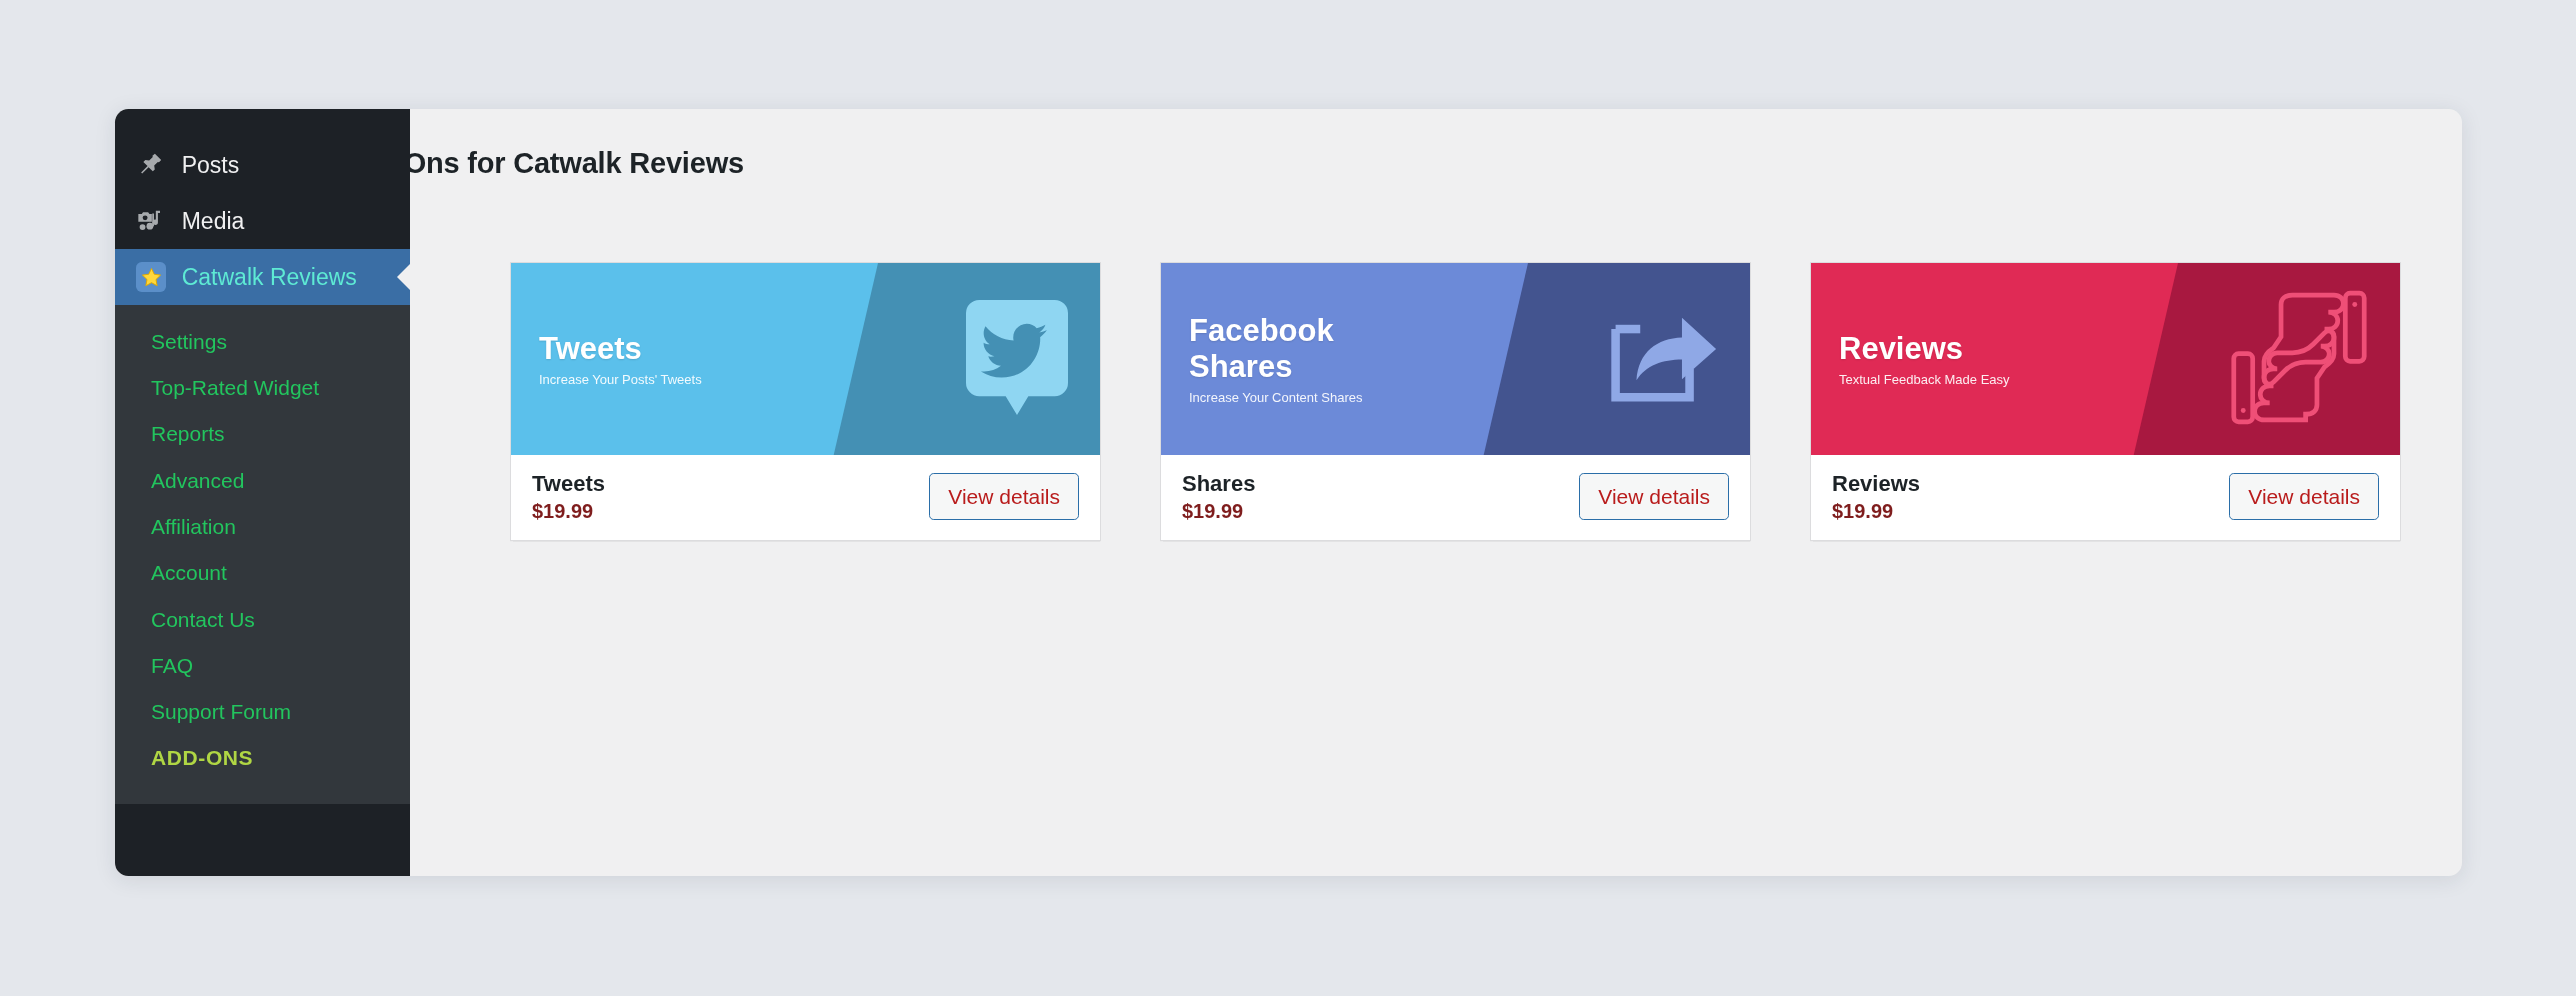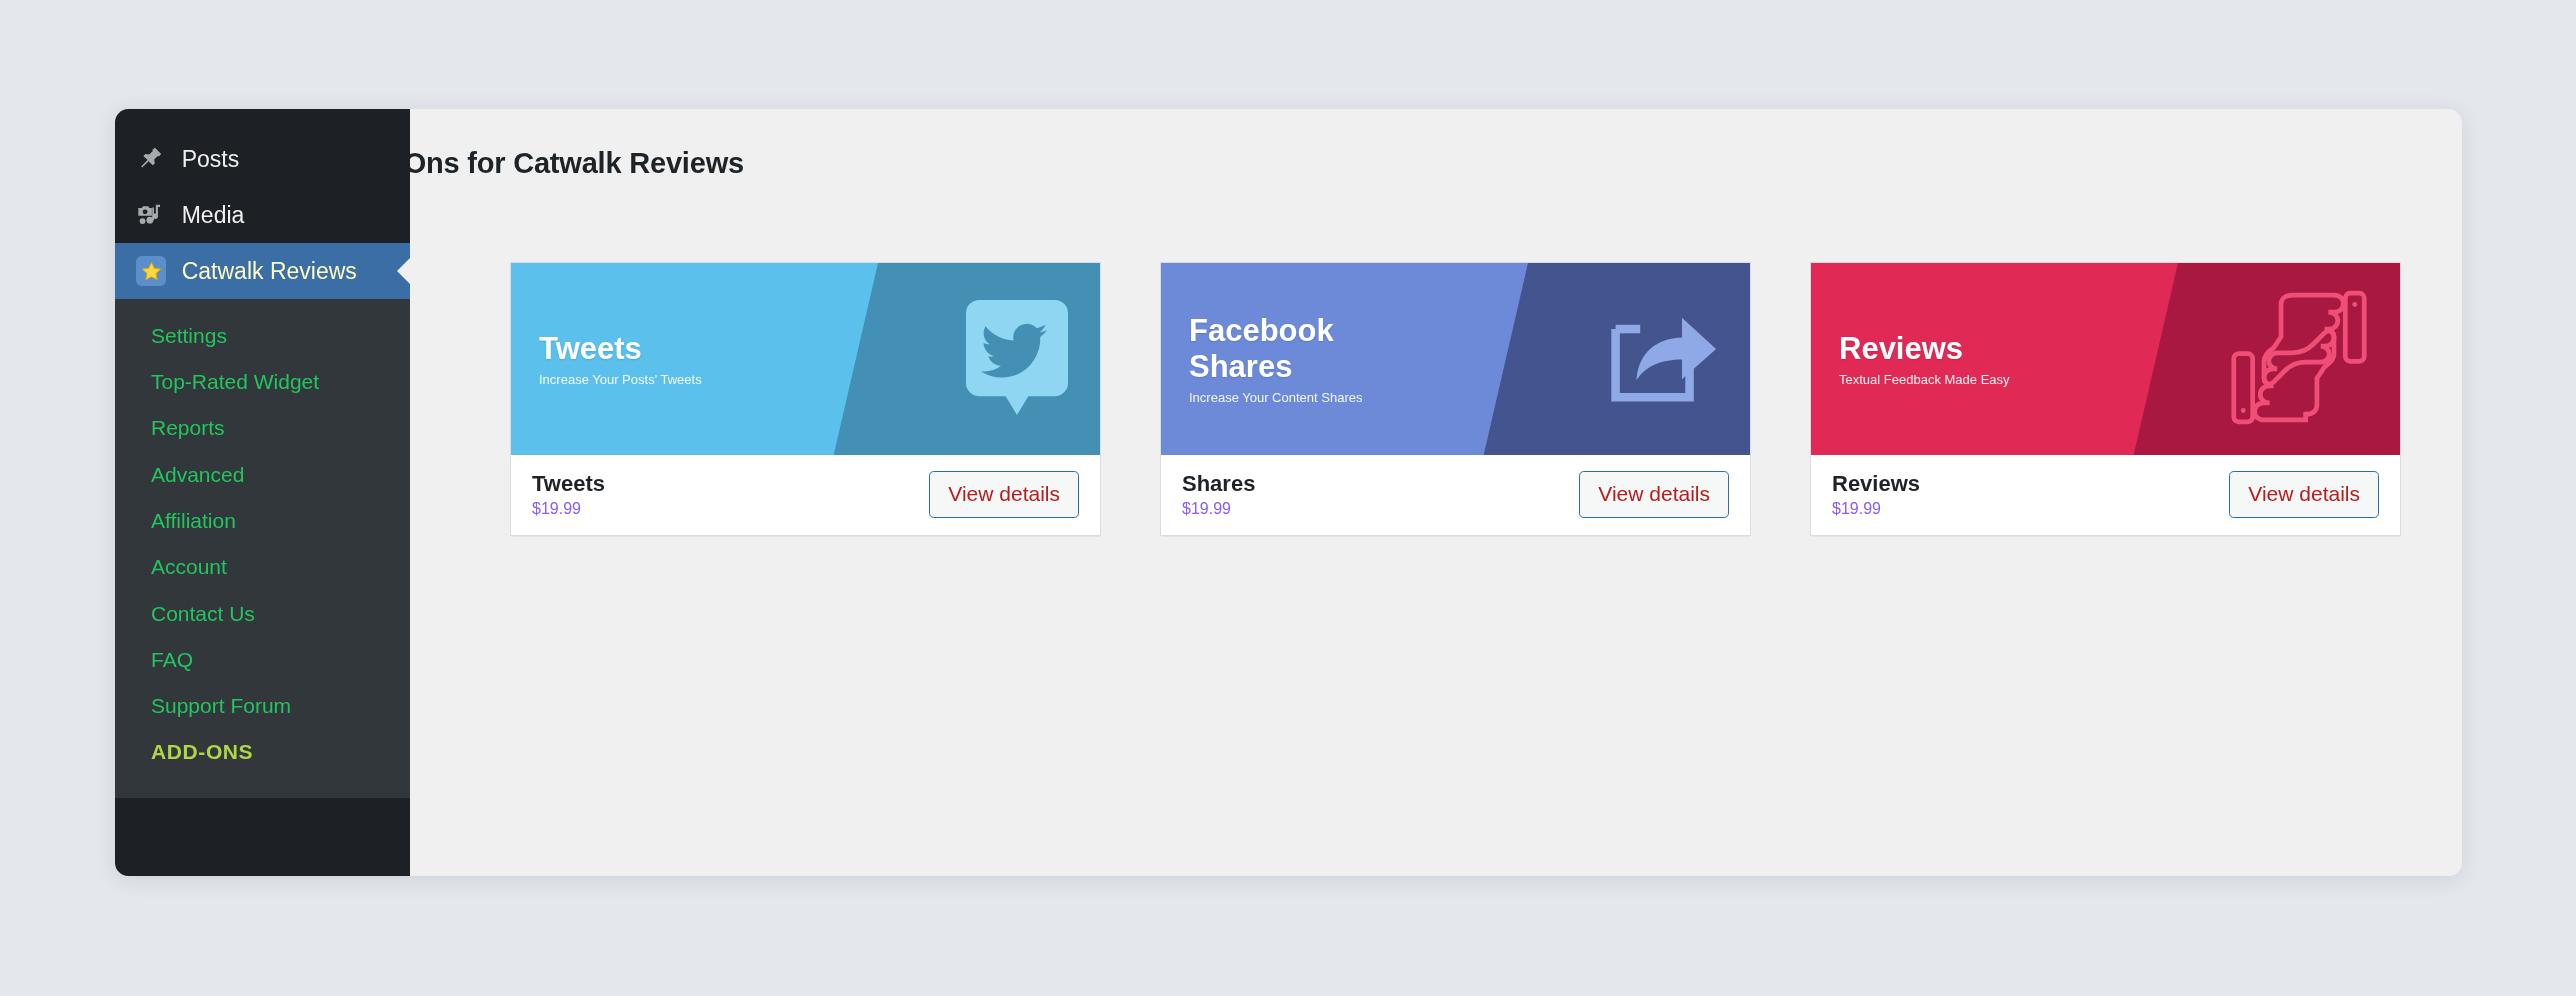--- a/index.html
+++ b/index.html
@@ -47,21 +47,21 @@
     top: 109px;
     width: 295px;
     height: 767px;
     background: #1d2126;
     border-top-left-radius: 13.3px;
     border-bottom-left-radius: 13.3px;
     overflow: hidden;
     z-index: 5;
   }
 
-  .menu-top { padding-top: 22px; border-radius: 20px; }
+  .menu-top { padding-top: 28px; border-radius: 20px; }
 
   .menu-item {
     display: flex;
     align-items: center;
     height: 56px;
     padding-left: 21px;
     color: #f0f0f1;
     font-size: 23px;
   }
   .menu-item .mi-icon {
@@ -71,21 +71,21 @@
     align-items: center;
     justify-content: flex-start;
   }
   .menu-item .mi-label { margin-left: 5.7px; }
 
   .menu-item.active {
     background: #3a6ea5;
     position: relative;
     font-weight: normal;
   }
-  .menu-item.active .mi-label { color: #fef9c3; }
+  .menu-item.active .mi-label { color: #5eead4; }
 
   .active-arrow {
     position: absolute;
     right: 0;
     top: 50%;
     transform: translateY(-50%);
     width: 0; height: 0;
     border-top: 13.3px solid transparent;
     border-bottom: 13.3px solid transparent;
     border-right: 13.3px solid #f0f0f1;
@@ -183,23 +183,24 @@
     padding: 15px 21px 17px 21px;
     background: #fff;
   }
   .fi-name {
     font-size: 22px;
     font-weight: bold;
     color: #1d2327;
     line-height: 1.25;
   }
   .fi-price {
-    font-size: 16px;
-    color: #8b5cf6;
+    font-size: 20px;
+    color: #7f1d1d;
     margin-top: 2.8px;
+    font-weight: bold;
   }
   .view-btn {
     font-family: "Liberation Sans", sans-serif;
     font-size: 21px;
     color: #b91c1c;
     background: #f6f7f7;
     border: 0.9px solid #2a6ea8;
     border-radius: 4.7px;
     padding: 10.4px 18px;
     cursor: pointer;

